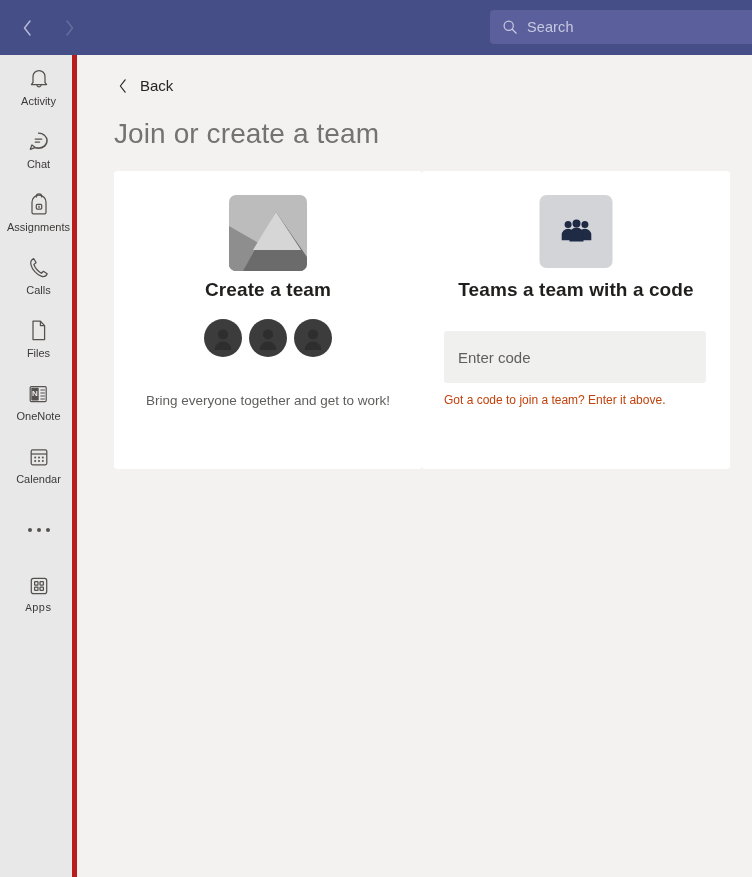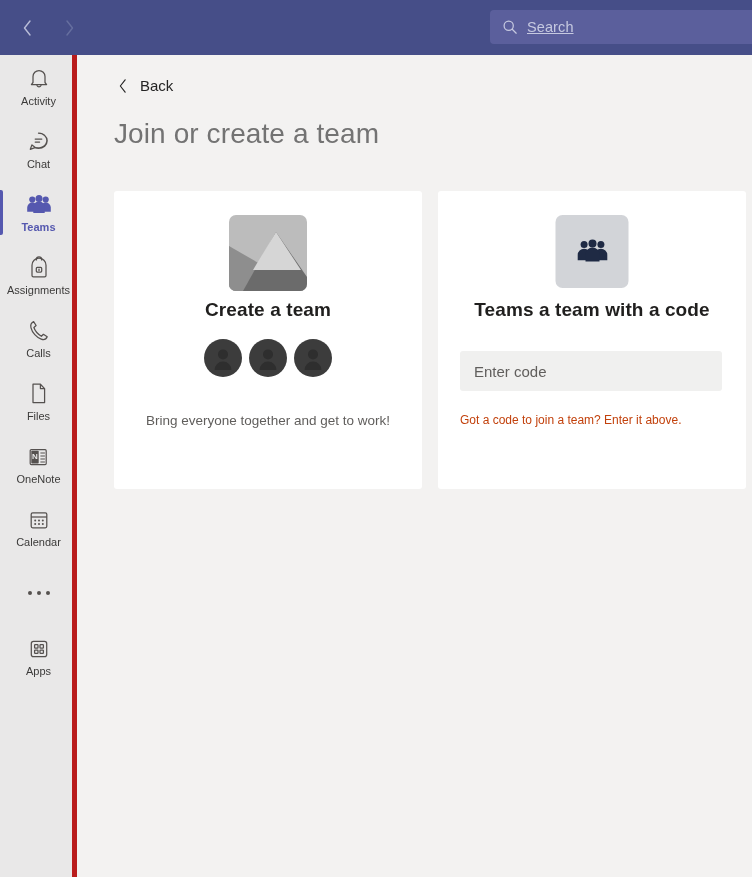--- a/index.html
+++ b/index.html
@@ -31,21 +31,21 @@
     position: absolute; left: 490px; top: 10px;
     width: 300px; height: 34px;
     background: #5b5f9c;
     border-radius: 4px;
     display: flex; align-items: center;
     padding-left: 12px;
     cursor: text;
   }
   .search-icon { width: 16px; height: 16px; margin-right: 9px; flex: none; }
   .search-placeholder {
-    color: #c6c9e0; font-size: 14.5px; letter-spacing: .1px; text-decoration: underline;
+    color: #c6c9e0; font-size: 14.5px; letter-spacing: .1px;
   }
 
   
   .rail {
     position: absolute; left: 0; top: 55px;
     width: 77px; height: 822px;
     background: #e9e8e8;
     border-right: 5px solid #b91c1c;
   }
   .rail-item {
@@ -93,21 +93,21 @@
   .back-text { font-size: 15px; color: #242424; }
 
   .page-title {
     position: absolute; left: 36px; top: 63px;
     font-size: 28px; font-weight: 400; color: #737373;
     letter-spacing: .1px;
   }
 
   .cards {
     position: absolute; left: 36px; top: 116px;
-    display: flex; gap: 16px; margin-top: 20px;
+    display: flex; gap: 0;
   }
   .card {
     width: 308px; height: 298px;
     background: #ffffff;
     border-radius: 3px;
     position: relative;
     cursor: pointer;
   }
 
   
@@ -139,21 +139,21 @@
 
   
   .tile-box {
     position: absolute; left: 50%; transform: translateX(-50%);
     top: 24px; width: 73px; height: 73px;
     border-radius: 7px; background: #d2d4d8;
     display: flex; align-items: center; justify-content: center;
   }
   .code-input {
     position: absolute; left: 22px; top: 160px;
-    width: 262px; height: 40px;
+    width: 262px; height: 52px;
     background: #f0f0ef;
     border: none; border-radius: 3px;
     padding: 0 14px;
     font-family: "Liberation Sans", sans-serif;
     font-size: 15px; color: #3b3a39;
     outline: none;
   }
   .code-input::placeholder { color: #605e5c; }
   .card-hint {
     position: absolute; left: 22px; top: 222px;
@@ -201,33 +201,20 @@
   <div class="rail-item">
     <span class="ri-icon">
       <svg width="23" height="23" viewBox="0 0 23 23" fill="none" stroke="#55514f" stroke-width="1.25">
         <path d="M11.5 3.2 a8.3 7.3 0 1 1 -6.6 11.7 l-1.6 4.4 4.6 -1.6 a8.3 7.3 0 0 0 3.6 .8 a8.3 7.3 0 0 0 0 -15.3 Z" stroke-linejoin="round"></path>
         <path d="M8.2 9.1 H14.8 M8.2 12.1 H12.6" stroke-linecap="round"></path>
       </svg>
     </span>
     <span class="ri-label">Chat</span>
   </div>
 
-  <div class="rail-item active">
-    <span class="ri-icon">
-      <svg width="26" height="20" viewBox="0 0 26 20" fill="#5558af">
-        <circle cx="6.3" cy="4.6" r="3.1"></circle>
-        <circle cx="13" cy="3.6" r="3.5"></circle>
-        <circle cx="19.7" cy="4.6" r="3.1"></circle>
-        <path d="M1.2 16.8 V12.6 a5.1 5.1 0 0 1 5.1 -5.1 a5.1 5.1 0 0 1 5.1 5.1 V16.8 Z"></path>
-        <path d="M14.6 16.8 V12.6 a5.1 5.1 0 0 1 5.1 -5.1 a5.1 5.1 0 0 1 5.1 5.1 V16.8 Z"></path>
-        <path d="M7.3 18 V11.9 a5.7 5.7 0 0 1 5.7 -5.6 a5.7 5.7 0 0 1 5.7 5.6 V18 Z"></path>
-      </svg>
-    </span>
-    <span class="ri-label">Teams</span>
-  </div>
 
   <div class="rail-item">
     <span class="ri-icon">
       <svg width="20" height="23" viewBox="0 0 20 23" fill="none" stroke="#55514f" stroke-width="1.25">
         <path d="M3 9.2 a7 7 0 0 1 14 0 V19.4 a1.4 1.4 0 0 1 -1.4 1.4 H4.4 A1.4 1.4 0 0 1 3 19.4 Z" stroke-linejoin="round"></path>
         <path d="M7.4 4.4 V3.5 a2.6 2.6 0 0 1 5.2 0 v.9" stroke-linejoin="round"></path>
         <rect x="7.3" y="11.4" width="5.4" height="4.6" rx="1"></rect>
         <path d="M10 13.1 v1.3" stroke-linecap="round"></path>
       </svg>
     </span>
@@ -285,21 +272,21 @@
   </div>
 
   <div class="rail-spacer-sm"></div>
 
   <div class="rail-dots">
     <span></span>
     <span></span>
     <span></span>
   </div>
 
-  <div class="rail-item" style="margin-top:8px;">
+  <div class="rail-item" style="margin-top:8px;font-family:Liberation Mono, monospace;">
     <span class="ri-icon">
       <svg width="22" height="22" viewBox="0 0 22 22" fill="none" stroke="#55514f" stroke-width="1.25">
         <rect x="3.3" y="3.3" width="15.4" height="15.4" rx="2.2"></rect>
         <rect x="6.6" y="6.6" width="3.4" height="3.4" rx=".6"></rect>
         <rect x="12" y="6.6" width="3.4" height="3.4" rx=".6"></rect>
         <rect x="6.6" y="12" width="3.4" height="3.4" rx=".6"></rect>
         <rect x="12" y="12" width="3.4" height="3.4" rx=".6"></rect>
       </svg>
     </span>
     <span class="ri-label">Apps</span>

